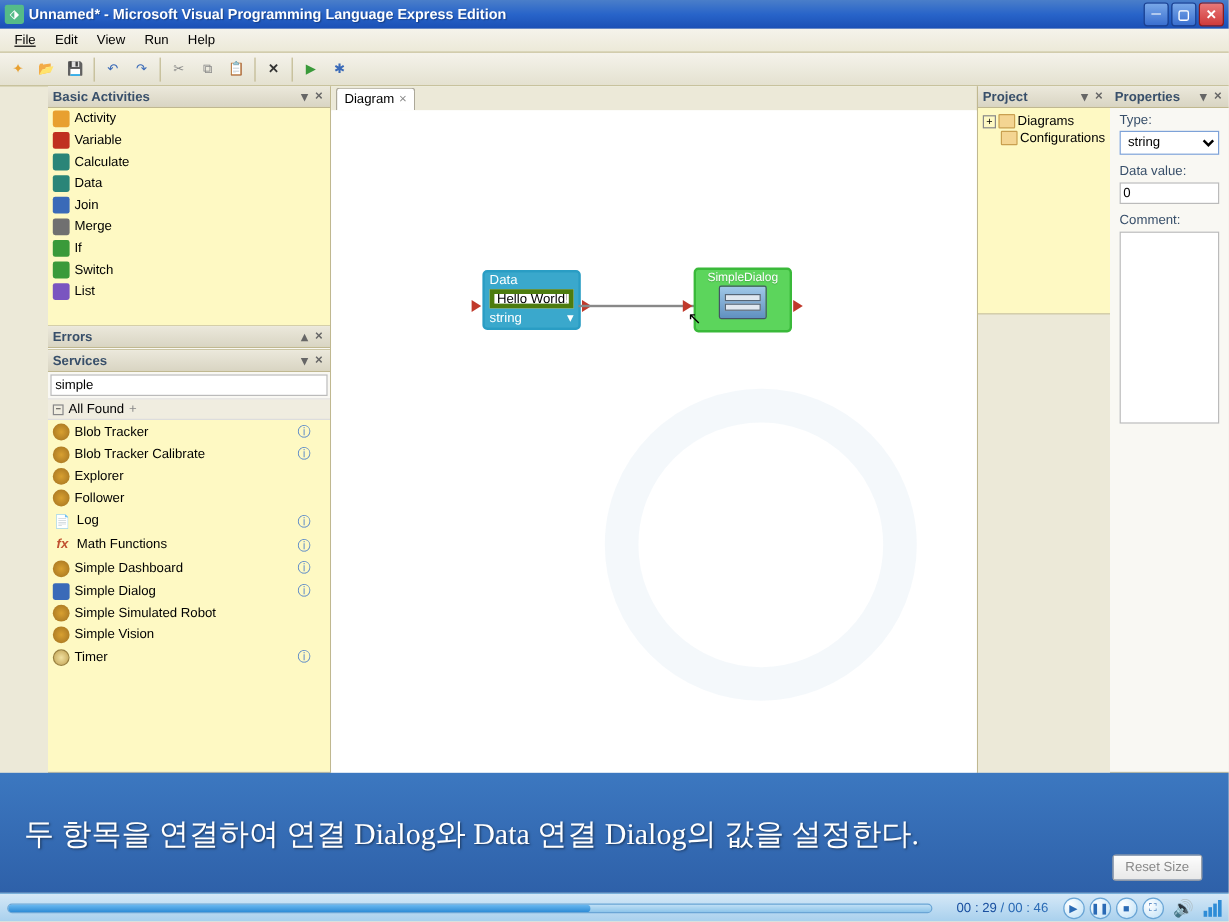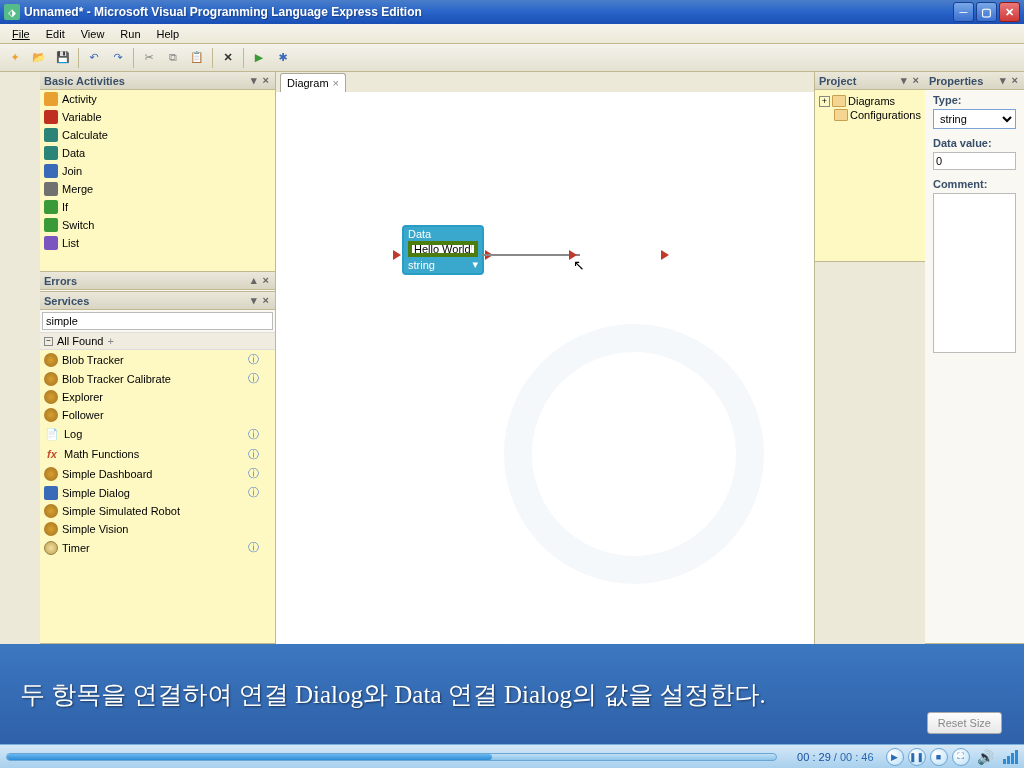--- a/index.html
+++ b/index.html
@@ -62,21 +62,21 @@
 .node-dialog-icon { width: 40px; height: 28px; background: linear-gradient(to bottom, #a0c8e8, #6090c0); border: 1px solid #456; border-radius: 2px; display: flex; flex-direction: column; justify-content: center; gap: 2px; padding: 4px; }
 .node-dialog-icon div { height: 6px; background: #e0e8f0; border: 1px solid #567; }
 
 .connector { position: absolute; left: 206px; top: 162px; width: 98px; height: 2px; background: #888; }
 .port { position: absolute; width: 0; height: 0; border-top: 5px solid transparent; border-bottom: 5px solid transparent; }
 .port-out { border-left: 8px solid #c0392b; }
 .port-in { border-left: 8px solid #c0392b; }
 
 
 .prop-row { padding: 4px 8px; display: flex; flex-direction: column; gap: 3px; }
-.prop-label { color: #384f6a; font-weight: bold; }
+.prop-label { color: #384f6a; }
 .prop-select { width: 100%; height: 20px; border: 1px solid #7da2d8; background: white; font-size: 11px; padding: 0 2px; }
 .prop-input { width: 100%; height: 18px; border: 1px solid #bbb; padding: 0 2px; font-size: 11px; }
 .prop-textarea { width: 100%; height: 160px; border: 1px solid #bbb; resize: none; font-size: 11px; padding: 2px; }
 
 
 .tree { padding: 4px; }
 .tree-item { display: flex; align-items: center; gap: 2px; padding: 1px 0; cursor: pointer; }
 .tree-expander { width: 11px; height: 11px; border: 1px solid #888; display: flex; align-items: center; justify-content: center; font-size: 9px; line-height: 1; }
 .tree-icon { width: 14px; height: 12px; background: #f4d592; border: 1px solid #c9a050; border-radius: 1px; }
 
@@ -322,20 +322,27 @@
         <div class="node-data-type">
             <span>string</span>
             <span>▾</span>
           </div>
       </div>
       <div class="port port-in" style="left:117px;top:158px"></div>
       <div class="port port-out" style="left:209px;top:158px"></div>
 
       <div class="connector"></div>
 
+      <div class="node node-dialog">
+        <div class="node-dialog-title">SimpleDialog</div>
+        <div class="node-dialog-icon">
+          <div></div>
+            <div></div>
+        </div>
+      </div>
       <div class="port port-in" style="left:293px;top:158px"></div>
       <div class="port port-out" style="left:385px;top:158px"></div>
 
       <div style="position:absolute;left:297px;top:165px;font-size:14px;color:#000">↖</div>
     </div>
   </div>
 
   <div class="right-col">
     <div class="panel" style="height:190px">
       <div class="panel-header">

